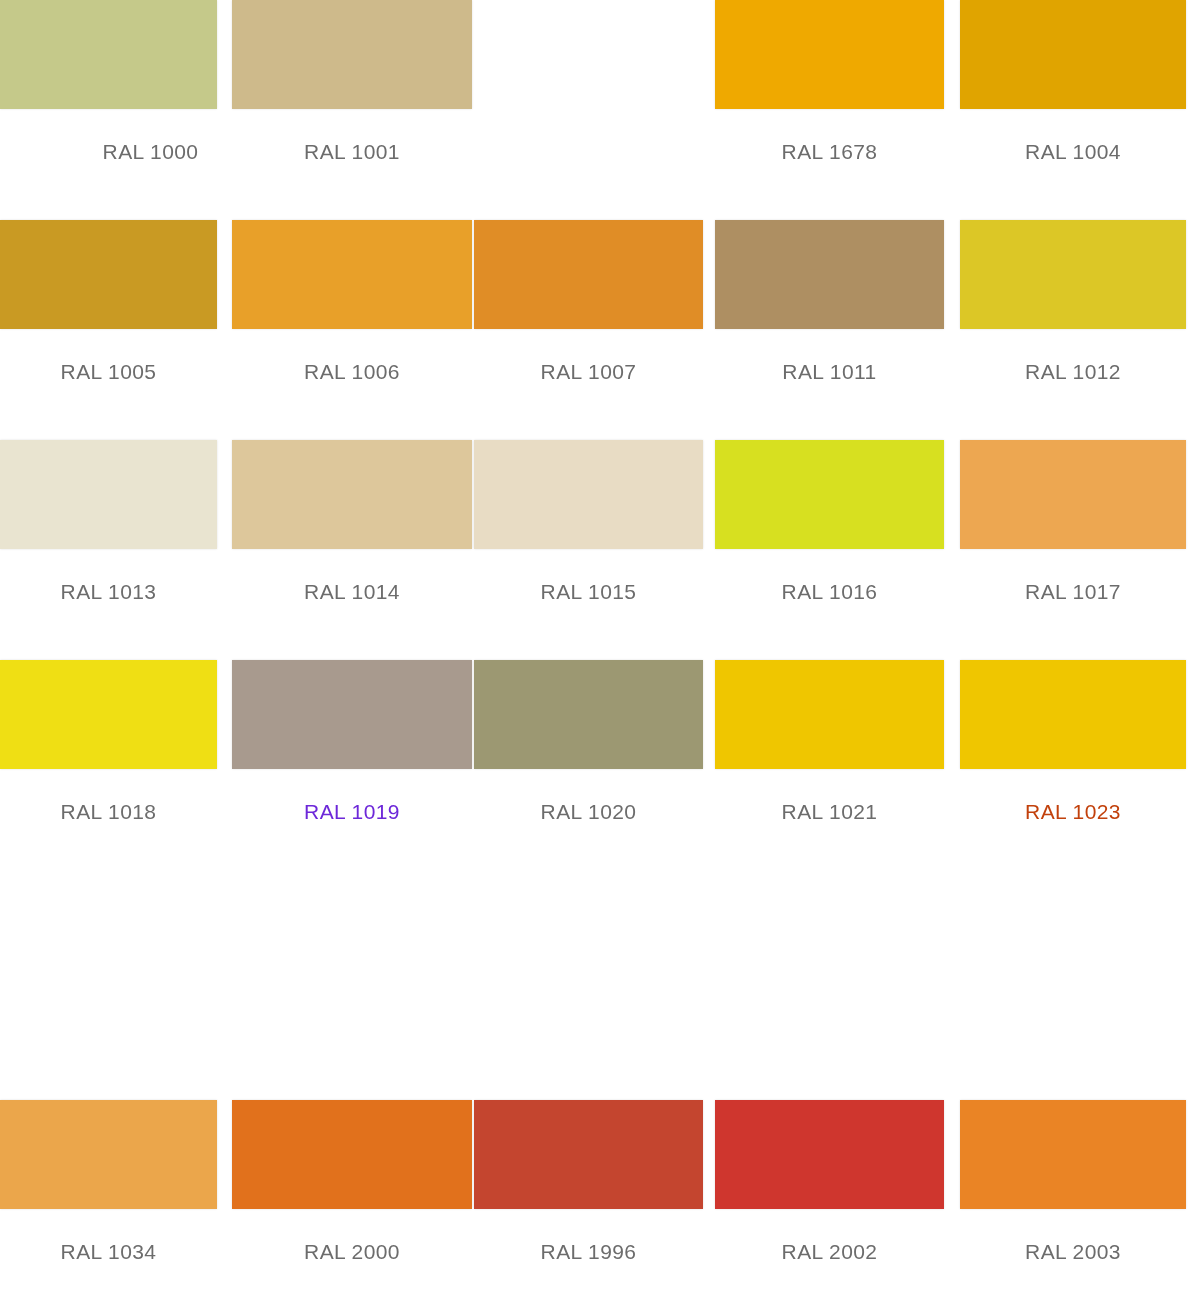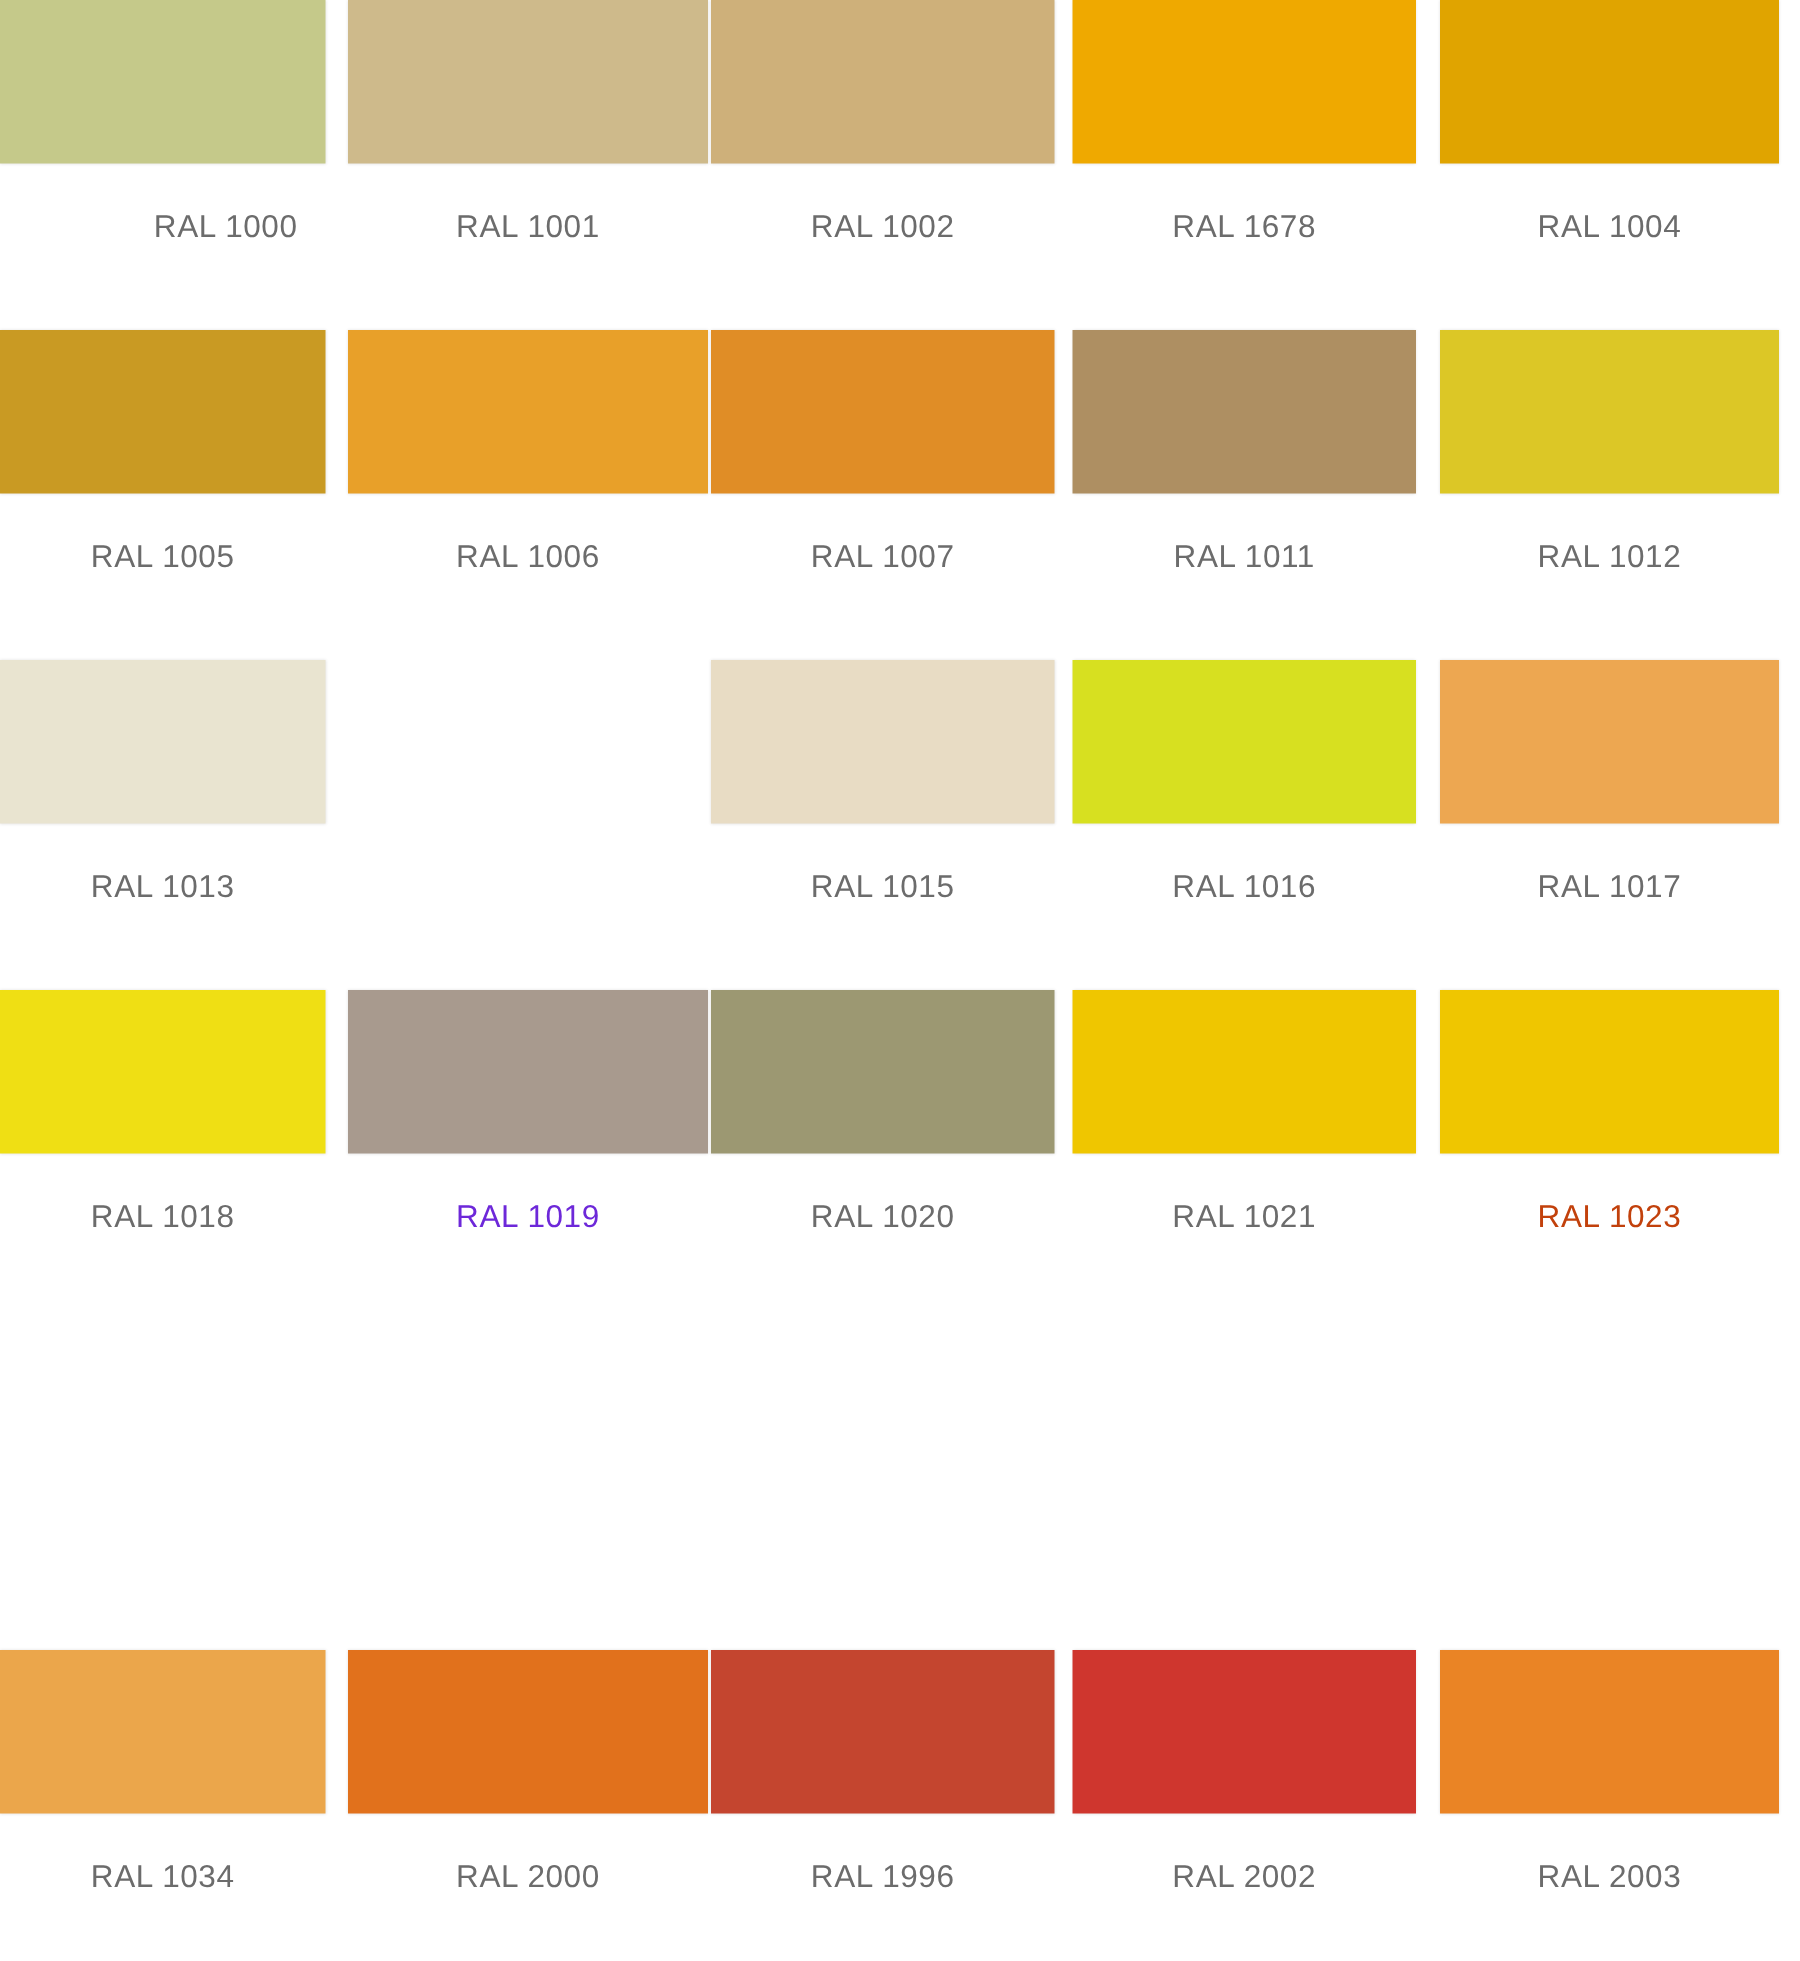--- a/index.html
+++ b/index.html
@@ -87,24 +87,20 @@
 
   <div class="row row-0">
     <div class="cell col-0">
       <div class="swatch flush-left" style="background: rgb(197, 201, 138);"></div>
       <div class="label" style="color: rgb(108, 108, 108); padding-left: 42px;">RAL 1000</div>
     </div>
     <div class="cell col-1">
       <div class="swatch" style="background: rgb(206, 186, 139);"></div>
       <div class="label" style="color: rgb(108, 108, 108);">RAL 1001</div>
     </div>
-    <div class="cell col-2">
-      <div class="swatch" style="background: rgb(206, 176, 122);"></div>
-      <div class="label" style="color: rgb(108, 108, 108);">RAL 1002</div>
-    </div>
     <div class="cell col-3">
       <div class="swatch" style="background: rgb(239, 169, 0);"></div>
       <div class="label" style="color: rgb(108, 108, 108);">RAL 1678</div>
     </div>
     <div class="cell col-4">
       <div class="swatch" style="background: rgb(224, 164, 0);"></div>
       <div class="label" style="color: rgb(108, 108, 108);">RAL 1004</div>
     </div>
   </div>
 
@@ -129,20 +125,24 @@
       <div class="swatch" style="background: rgb(220, 199, 38);"></div>
       <div class="label" style="color: rgb(108, 108, 108);">RAL 1012</div>
     </div>
   </div>
 
   <div class="row row-2">
     <div class="cell col-0">
       <div class="swatch flush-left" style="background: rgb(233, 228, 208);"></div>
       <div class="label" style="color: rgb(108, 108, 108);">RAL 1013</div>
     </div>
+    <div class="cell col-1">
+      <div class="swatch" style="background: rgb(221, 199, 155);"></div>
+      <div class="label" style="color: rgb(108, 108, 108);">RAL 1014</div>
+    </div>
     <div class="cell col-2">
       <div class="swatch" style="background: rgb(232, 220, 196);"></div>
       <div class="label" style="color: rgb(108, 108, 108);">RAL 1015</div>
     </div>
     <div class="cell col-3">
       <div class="swatch" style="background: rgb(215, 224, 32);"></div>
       <div class="label" style="color: rgb(108, 108, 108);">RAL 1016</div>
     </div>
     <div class="cell col-4">
       <div class="swatch" style="background: rgb(237, 167, 81);"></div>

